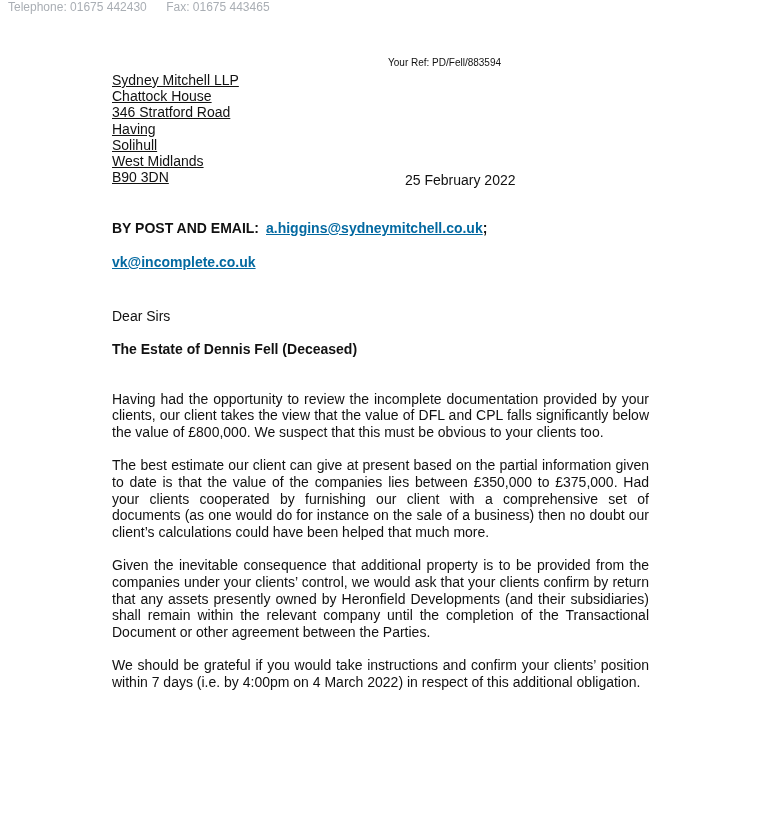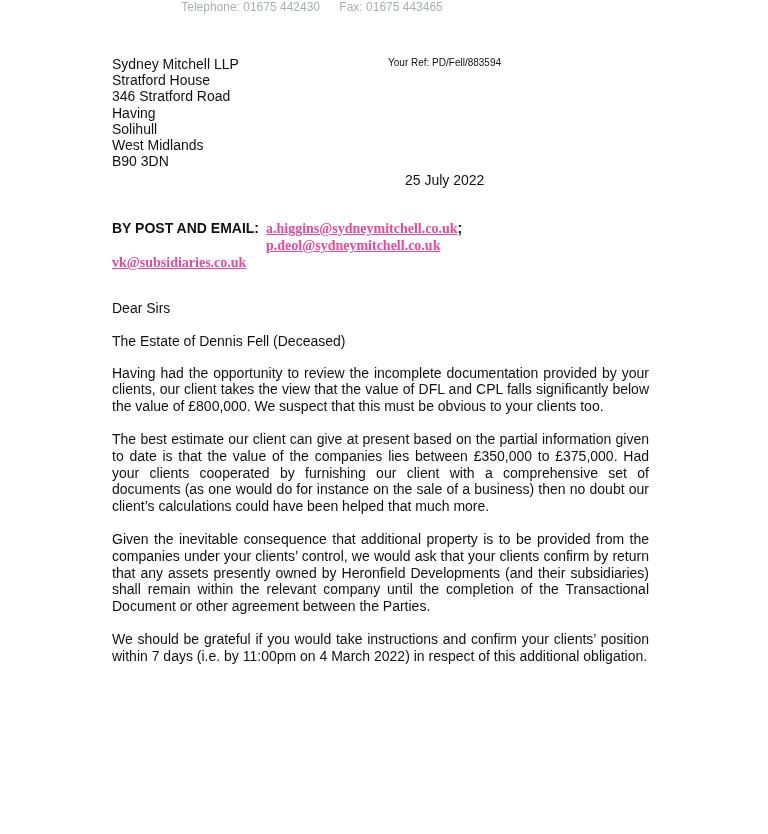--- a/index.html
+++ b/index.html
@@ -1,68 +1,67 @@
 <!DOCTYPE html>
 <html><head>
 <meta charset="utf-8">
 <style>
   html,body{margin:0;padding:0;background:#fff;}
   body{width:768px;height:834px;position:relative;overflow:hidden;font-family:"Liberation Sans",sans-serif;color:#111;}
   .abs{position:absolute;}
-  .contact{top:0;left:0;width:624px;text-align:center;font-size:12px;color:#a9aeb4;}
+  .contact{top:0;left:0;width:624px;text-align:left;font-size:12px;color:#a9aeb4;}
   .contact span{margin:0 8px;}
   .refs{left:388px;top:54px;font-size:10px;line-height:17px;}
-  .addr{left:112px;top:56px;font-size:14px;line-height:16.2px;}
+  .addr{left:112px;top:72px;font-size:14px;line-height:16.2px;text-decoration:underline;}
   .date{left:405px;top:172px;font-size:14px;}
   .routing{left:112px;top:220px;font-size:14px;}
   .row{display:flex;height:17px;line-height:17px;}
   .row .lbl{width:154px;font-weight:bold;}
-  a.email{color:#ec4899;font-weight:bold;text-decoration:underline;font-family:Liberation Serif, serif;}
-  .body{left:112px;top:300px;width:537px;font-size:14px;line-height:16.8px;}
+  a.email{color:#0369a1;font-weight:bold;text-decoration:underline;}
+  .body{left:112px;top:308px;width:537px;font-size:14px;line-height:16.8px;}
   .body p{margin:0 0 16px 0;text-align:justify;}
-  .body .heading{font-weight:normal;margin-bottom:15px;}
+  .body .heading{font-weight:bold;margin-bottom:33px;}
 </style>
 </head>
 <body>
 
 <div class="abs contact">
   <span>Telephone: 01675 442430</span>
   <span>Fax: 01675 443465</span>
 </div>
 
 <div class="abs refs">
   <div style="white-space:pre">Your Ref: PD/Fell/883594</div>
 </div>
 
 <div class="abs addr">
   <div>Sydney Mitchell LLP</div>
-  <div>Stratford House</div>
+  <div>Chattock House</div>
   <div>346 Stratford Road</div>
   <div>Having</div>
   <div>Solihull</div>
   <div>West Midlands</div>
   <div>B90 3DN</div>
 </div>
 
-<div class="abs date">25 July 2022</div>
+<div class="abs date">25 February 2022</div>
 
 <div class="abs routing">
   <div class="row">
     <span class="lbl">BY POST AND EMAIL:</span>
     <span><a class="email">a.higgins@sydneymitchell.co.uk</a><b>;</b></span>
   </div>
   <div class="row">
     <span class="lbl"></span>
-    <a class="email">p.deol@sydneymitchell.co.uk</a>
   </div>
   <div class="row">
-    <a class="email">vk@subsidiaries.co.uk</a>
+    <a class="email">vk@incomplete.co.uk</a>
   </div>
 </div>
 
 <div class="abs body">
   <p>Dear Sirs</p>
   <p class="heading">The Estate of Dennis Fell (Deceased)</p>
   <p>Having had the opportunity to review the incomplete documentation provided by your clients, our client takes the view that the value of DFL and CPL falls significantly below the value of £800,000.  We suspect that this must be obvious to your clients too.</p>
   <p>The best estimate our client can give at present based on the partial information given to date is that the value of the companies lies between £350,000 to £375,000. Had your clients cooperated by furnishing our client with a comprehensive set of documents (as one would do for instance on the sale of a business) then no doubt our client’s calculations could have been helped that much more.</p>
   <p>Given the inevitable consequence that additional property is to be provided from the companies under your clients’ control, we would ask that your clients confirm by return that any assets presently owned by Heronfield Developments (and their subsidiaries) shall remain within the relevant company until the completion of the Transactional Document or other agreement between the Parties.</p>
-  <p>We should be grateful if you would take instructions and confirm your clients’ position within 7 days (i.e. by 11:00pm on 4 March 2022) in respect of this additional obligation.</p>
+  <p>We should be grateful if you would take instructions and confirm your clients’ position within 7 days (i.e. by 4:00pm on 4 March 2022) in respect of this additional obligation.</p>
 </div>
 
 </body></html>

